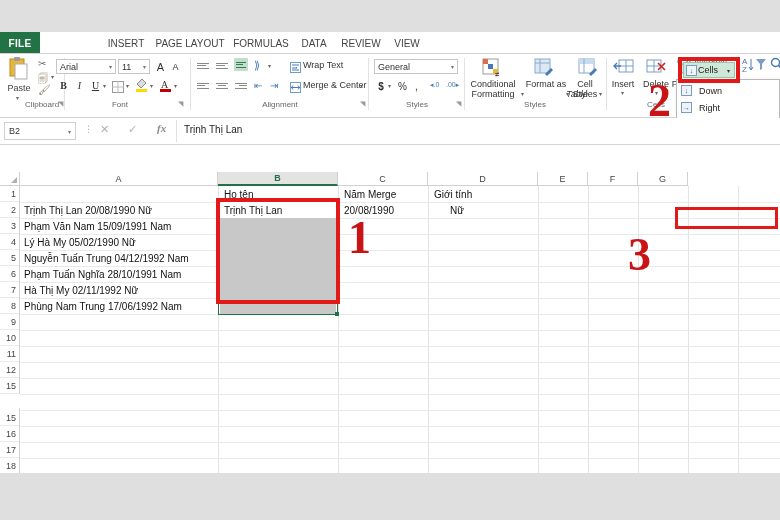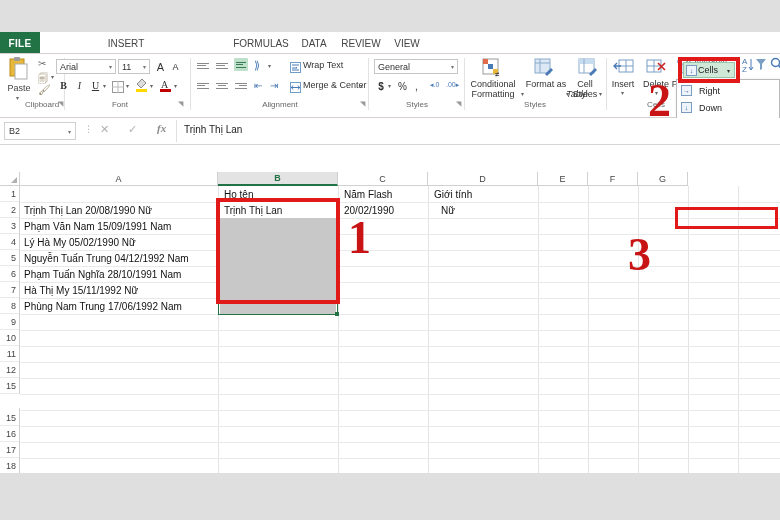--- a/index.html
+++ b/index.html
@@ -149,20 +149,21 @@
 <body>
 
 <div id="app">
 
   <div class="topstrip"></div>
 
   <div class="tabbar">
     <div class="tab-file">FILE</div>
     <div class="tab active" style="left:44px; width:56px;">HOME</div>
     <div class="tab" style="left:102px; width:48px;">INSERT</div>
+    <div class="tab" style="left:152px; width:76px;">PAGE LAYOUT</div>
     <div class="tab" style="left:230px; width:62px;">FORMULAS</div>
     <div class="tab" style="left:294px; width:40px;">DATA</div>
     <div class="tab" style="left:336px; width:50px;">REVIEW</div>
     <div class="tab" style="left:388px; width:38px;">VIEW</div>
   </div>
   <div class="tabline"></div>
 
   <div class="ribbon">
 
     <div class="paste-ico">
@@ -399,26 +400,26 @@
   <div class="ribbon-bottom"></div>
 
   <div class="fillbtn">
     <span style="position:absolute;left:2px;top:2px;width:11px;height:11px;border:1px solid #7b9cbf;background:#eef4fa;font-size:7px;color:#2a5e96;display:flex;align-items:center;justify-content:center;">↓</span>
     <span>Cells</span>
     <span style="position:absolute;right:4px;font-size:6px;color:#333;">▾</span>
   </div>
 
   <div class="menu">
     <div class="menu-item">
+      <span class="menu-ico">↓</span>
+      <span>Down</span>
+    </div>
+    <div class="menu-item">
       <span class="menu-ico">→</span>
       <span>Right</span>
-    </div>
-    <div class="menu-item">
-      <span class="menu-ico">↓</span>
-      <span>Down</span>
     </div>
     <div class="menu-item">
       <span class="menu-ico">↑</span>
       <span>Up</span>
     </div>
     <div class="menu-item">
       <span class="menu-ico">←</span>
       <span>Left</span>
     </div>
     <div class="menu-item disabled">
@@ -508,30 +509,30 @@
     <div class="hline" style="left:20px; top:297px; width:760px;"></div>
     <div class="hline" style="left:20px; top:313px; width:760px;"></div>
 
     <div class="selfill" style="left:220px; top:73px; width:116px; height:96px;"></div>
 
     <div class="cell" style="left:21px; top:57px; width:196px; height:16px;">Trịnh Thị Lan 20/08/1990 Nữ</div>
     <div class="cell" style="left:21px; top:73px; width:196px; height:16px;">Phạm Văn Nam 15/09/1991 Nam</div>
     <div class="cell" style="left:21px; top:89px; width:196px; height:16px;">Lý Hà My 05/02/1990 Nữ</div>
     <div class="cell" style="left:21px; top:105px; width:196px; height:16px;">Nguyễn Tuấn Trung 04/12/1992 Nam</div>
     <div class="cell" style="left:21px; top:121px; width:196px; height:16px;">Phạm Tuấn Nghĩa 28/10/1991 Nam</div>
-    <div class="cell" style="left:21px; top:137px; width:196px; height:16px;">Hà Thị My 15/11/1992 Nữ</div>
+    <div class="cell" style="left:21px; top:137px; width:196px; height:16px;">Hà Thị My 02/11/1992 Nữ</div>
     <div class="cell" style="left:21px; top:153px; width:196px; height:16px;">Phùng Nam Trung 17/06/1992 Nam</div>
 
     <div class="cell" style="left:221px; top:41px; width:116px; height:16px;">Họ tên</div>
-    <div class="cell" style="left:341px; top:41px; width:86px; height:16px;">Năm Flash</div>
+    <div class="cell" style="left:341px; top:41px; width:86px; height:16px;">Năm Merge</div>
     <div class="cell" style="left:431px; top:41px; width:106px; height:16px;">Giới tính</div>
 
     <div class="cell" style="left:221px; top:57px; width:116px; height:16px; background:#fff;">Trịnh Thị Lan</div>
-    <div class="cell" style="left:341px; top:57px; width:86px; height:16px;">20/02/1990</div>
-    <div class="cell" style="left:438px; top:57px; width:106px; height:16px;">Nữ</div>
+    <div class="cell" style="left:341px; top:57px; width:86px; height:16px;">20/08/1990</div>
+    <div class="cell" style="left:447px; top:57px; width:106px; height:16px;">Nữ</div>
 
     <div class="selbox" style="left:218px; top:56px; width:120px; height:114px;"></div>
     <div class="selhandle" style="left:335px; top:167px;"></div>
 
   </div>
 
   <div class="bottomgray"></div>
 
   <div class="redbox" style="left:216px; top:198px; width:124px; height:106px;"></div>
   <div class="rednum" style="left:348px; top:215px; font-size:46px;">1</div>

